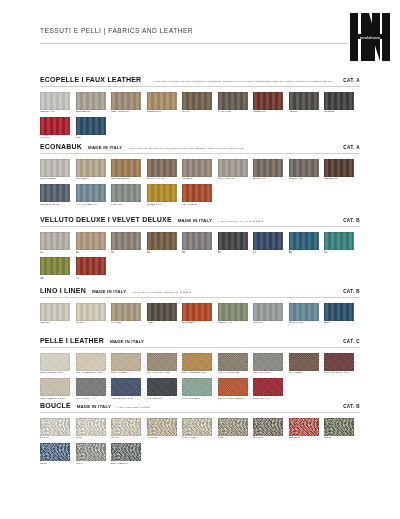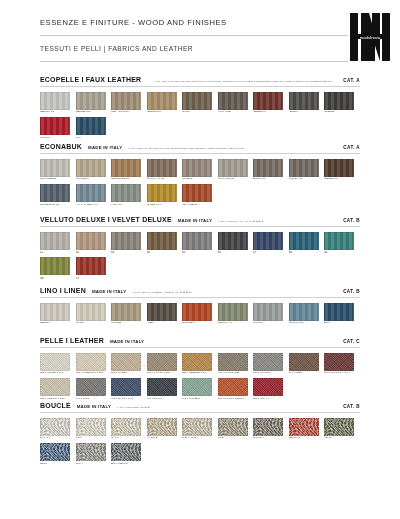--- a/index.html
+++ b/index.html
@@ -100,21 +100,20 @@
     line-height:1.1;
   }
   .sw-label.num{font-size:3px;}
 </style>
 </head>
 <body>
 
 <div class="page">
 
   <div class="header">
-    <div class="hdr-title">ESSENZE E FINITURE - WOOD AND FINISHES</div>
     <div class="hdr-sub">TESSUTI E PELLI | FABRICS AND LEATHER</div>
   </div>
 
   <div class="logo">
     <svg width="44" height="52" viewBox="0 0 44 52">
       <rect x="2" y="1" width="8" height="48" fill="#111"></rect>
       <path d="M13 1 L21 1 L21 49 L13 49 Q13 30 13 1 Z" fill="#111"></path>
       <path d="M13 1 L21 1 L27 22 L27 49 L21 49 Q16 25 13 1 Z" fill="#111"></path>
       <path d="M24 1 L32 1 L32 49 Q28 38 24 22 Z" fill="#111"></path>
       <rect x="34" y="1" width="8" height="48" fill="#111"></rect>

